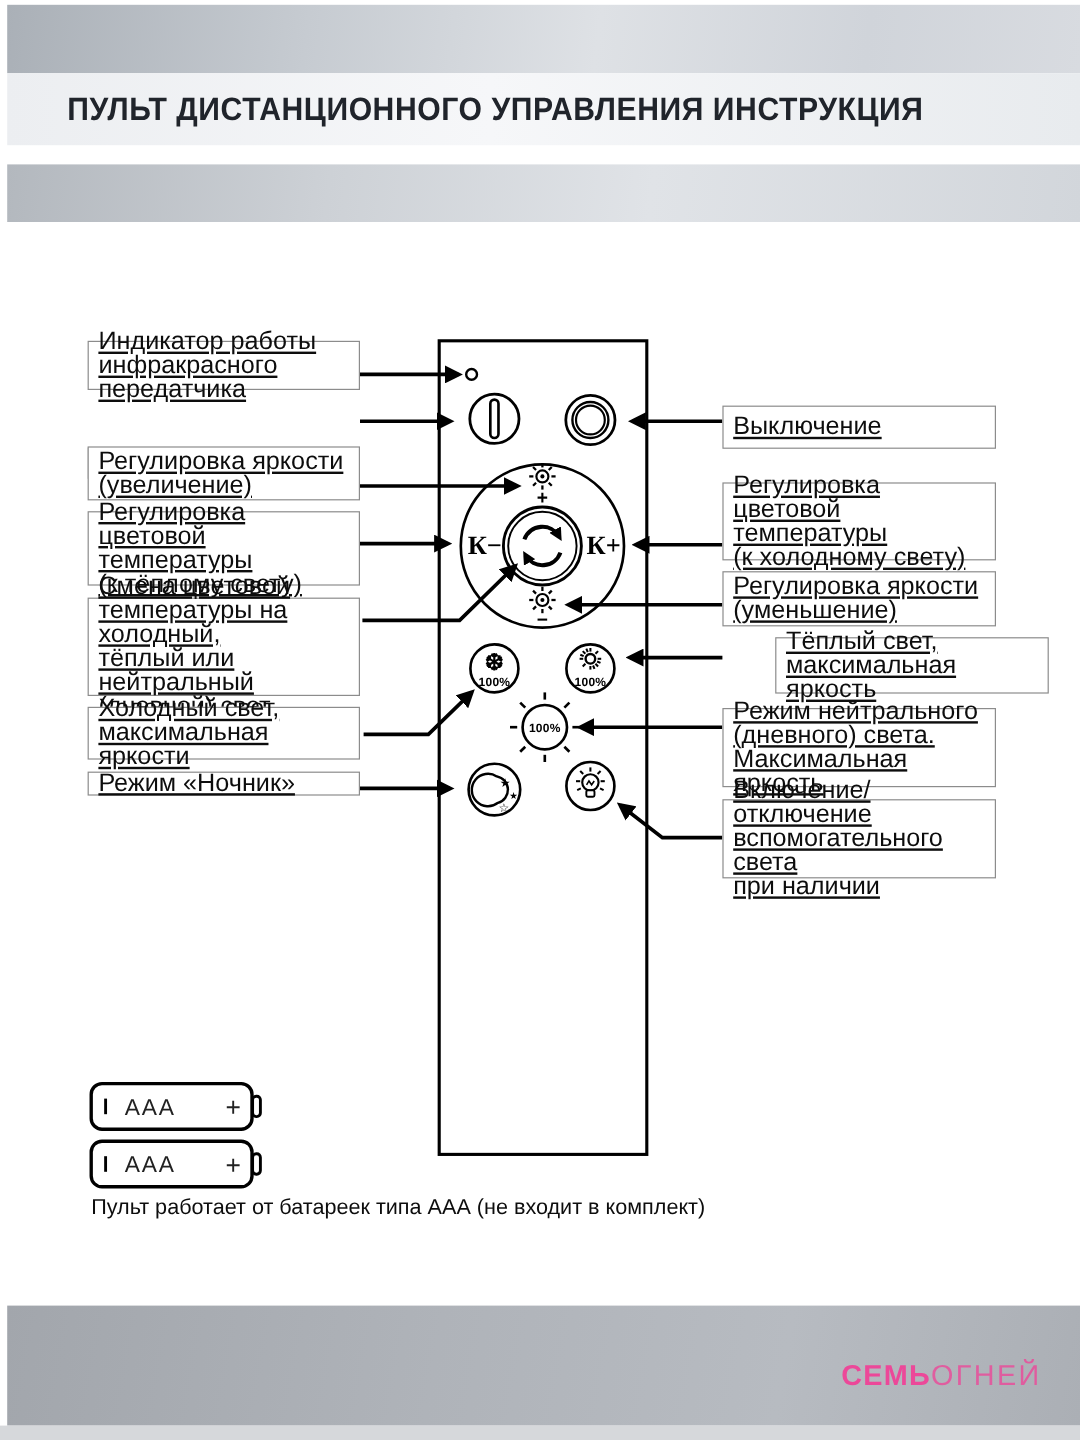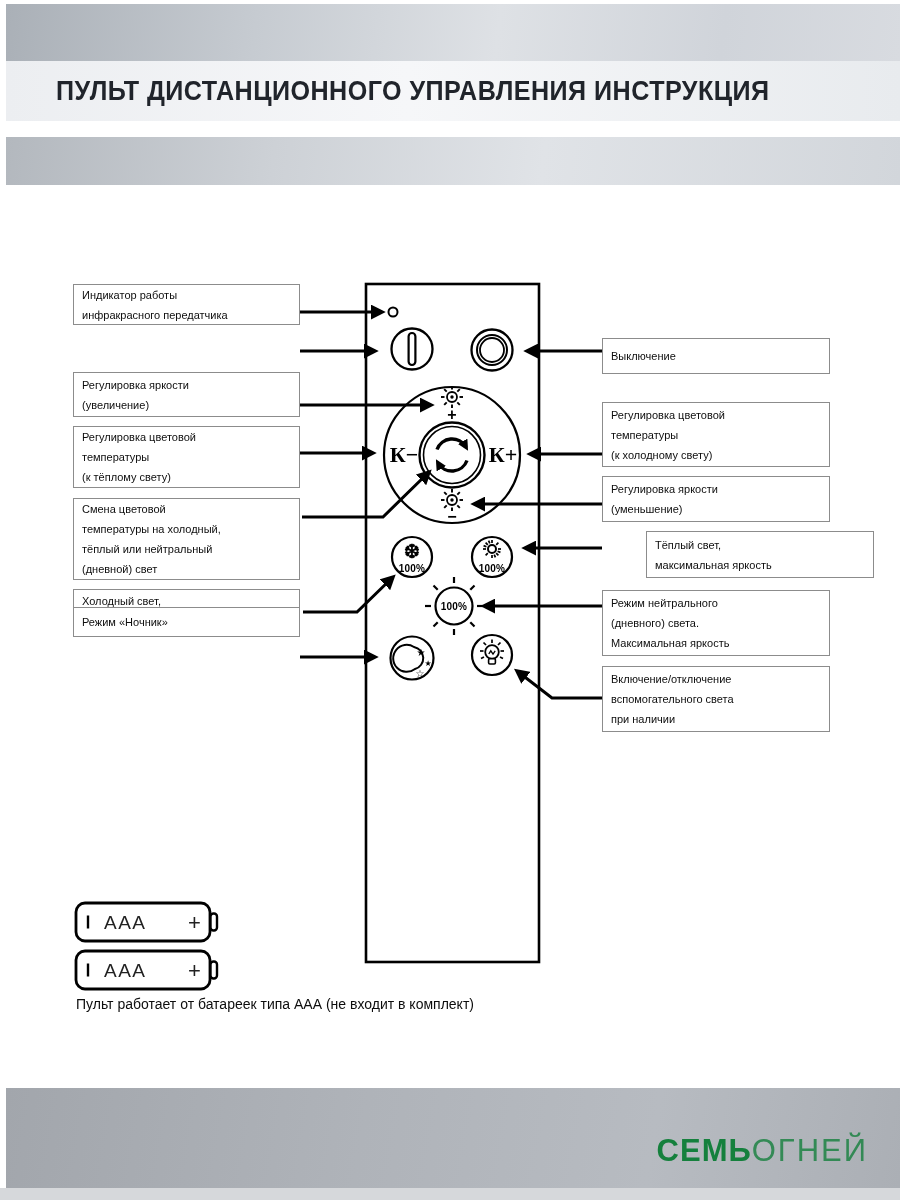--- a/index.html
+++ b/index.html
@@ -15,40 +15,40 @@
   .band-footer{top:1088px;height:100px;background:linear-gradient(100deg,#a2a6ac 0%,#afb3b9 40%,#b7bbc1 72%,#abafb5 100%);}
   .band-footer-strip{position:absolute;left:0;right:0;top:1188px;height:12px;background:#d6d8db;}
   .page-title{
     font-size:27px;font-weight:bold;color:#20242b;letter-spacing:.5px;
     transform:scaleX(.93);transform-origin:left center;margin-left:50px;white-space:nowrap;
   }
   
   .callout{
     position:absolute;background:#fff;border:1.5px solid #8c8c8c;box-sizing:border-box;
     display:flex;align-items:center;padding:1px 8px;
-    font-size:11px;line-height:20px;white-space:pre-line;color:#0d0d0d;
+    font-size:21px;line-height:20px;white-space:pre-line;color:#0d0d0d;text-decoration:underline;
   }
   .callout.left{left:73px;width:227px;}
   .callout.right{left:602px;width:228px;}
   
   .diagram{position:absolute;left:0;top:0;width:900px;height:1200px;}
   .ln{fill:#fff;stroke:#000;}
   .arr{fill:none;stroke:#000;stroke-width:3;}
   .thin{fill:none;stroke:#000;}
   text{fill:#000;}
   .ktxt{font-family:"Liberation Serif",serif;font-weight:bold;font-size:22px;text-anchor:middle;}
   .pm{font-weight:bold;font-size:16px;text-anchor:middle;}
   .pct{font-weight:bold;font-size:10px;text-anchor:middle;letter-spacing:.2px;}
   .glyph{text-anchor:middle;}
   .batt-label{font-size:19px;letter-spacing:1.5px;fill:#222;}
   .batt-plus{font-size:22px;fill:#222;}
   
-  .caption{position:absolute;left:76px;top:996px;font-size:14px;color:#0d0d0d;}
-  
-  .brand{position:absolute;top:1133px;right:32px;font-size:31px;color:#15803d;white-space:nowrap;}
+  .caption{position:absolute;left:76px;top:996px;font-size:18px;color:#0d0d0d;}
+  
+  .brand{position:absolute;top:1133px;right:32px;font-size:24px;color:#ec4899;white-space:nowrap;}
   .brand .b{font-weight:bold;letter-spacing:1px;}
   .brand .l{font-weight:normal;opacity:.8;letter-spacing:2px;}
 </style>
 </head>
 <body>
 
 <div class="band band-gray-top"></div>
 <div class="band band-title">
   <div class="page-title">ПУЛЬТ ДИСТАНЦИОННОГО УПРАВЛЕНИЯ ИНСТРУКЦИЯ</div>
 </div>
@@ -232,21 +232,21 @@
 (увеличение)</div>
 <div class="callout left" style="top:426px;height:62px;">Регулировка цветовой
 температуры
 (к тёплому свету)</div>
 <div class="callout left" style="top:498px;height:82px;">Смена цветовой
 температуры на холодный,
 тёплый или нейтральный
 (дневной) свет</div>
 <div class="callout left" style="top:589px;height:44px;">Холодный свет,
 максимальная яркости</div>
-<div class="callout left" style="top:607px;height:30px;">Режим «Ночник»</div>
+<div class="callout left" style="top:643px;height:20px;">Режим «Ночник»</div>
 
 <div class="callout right" style="top:338px;height:36px;">Выключение</div>
 <div class="callout right" style="top:402px;height:65px;">Регулировка цветовой
 температуры
 (к холодному свету)</div>
 <div class="callout right" style="top:476px;height:46px;">Регулировка яркости
 (уменьшение)</div>
 <div class="callout right" style="top:531px;height:47px;margin-left:44px;">Тёплый свет,
 максимальная яркость</div>
 <div class="callout right" style="top:590px;height:66px;">Режим нейтрального

